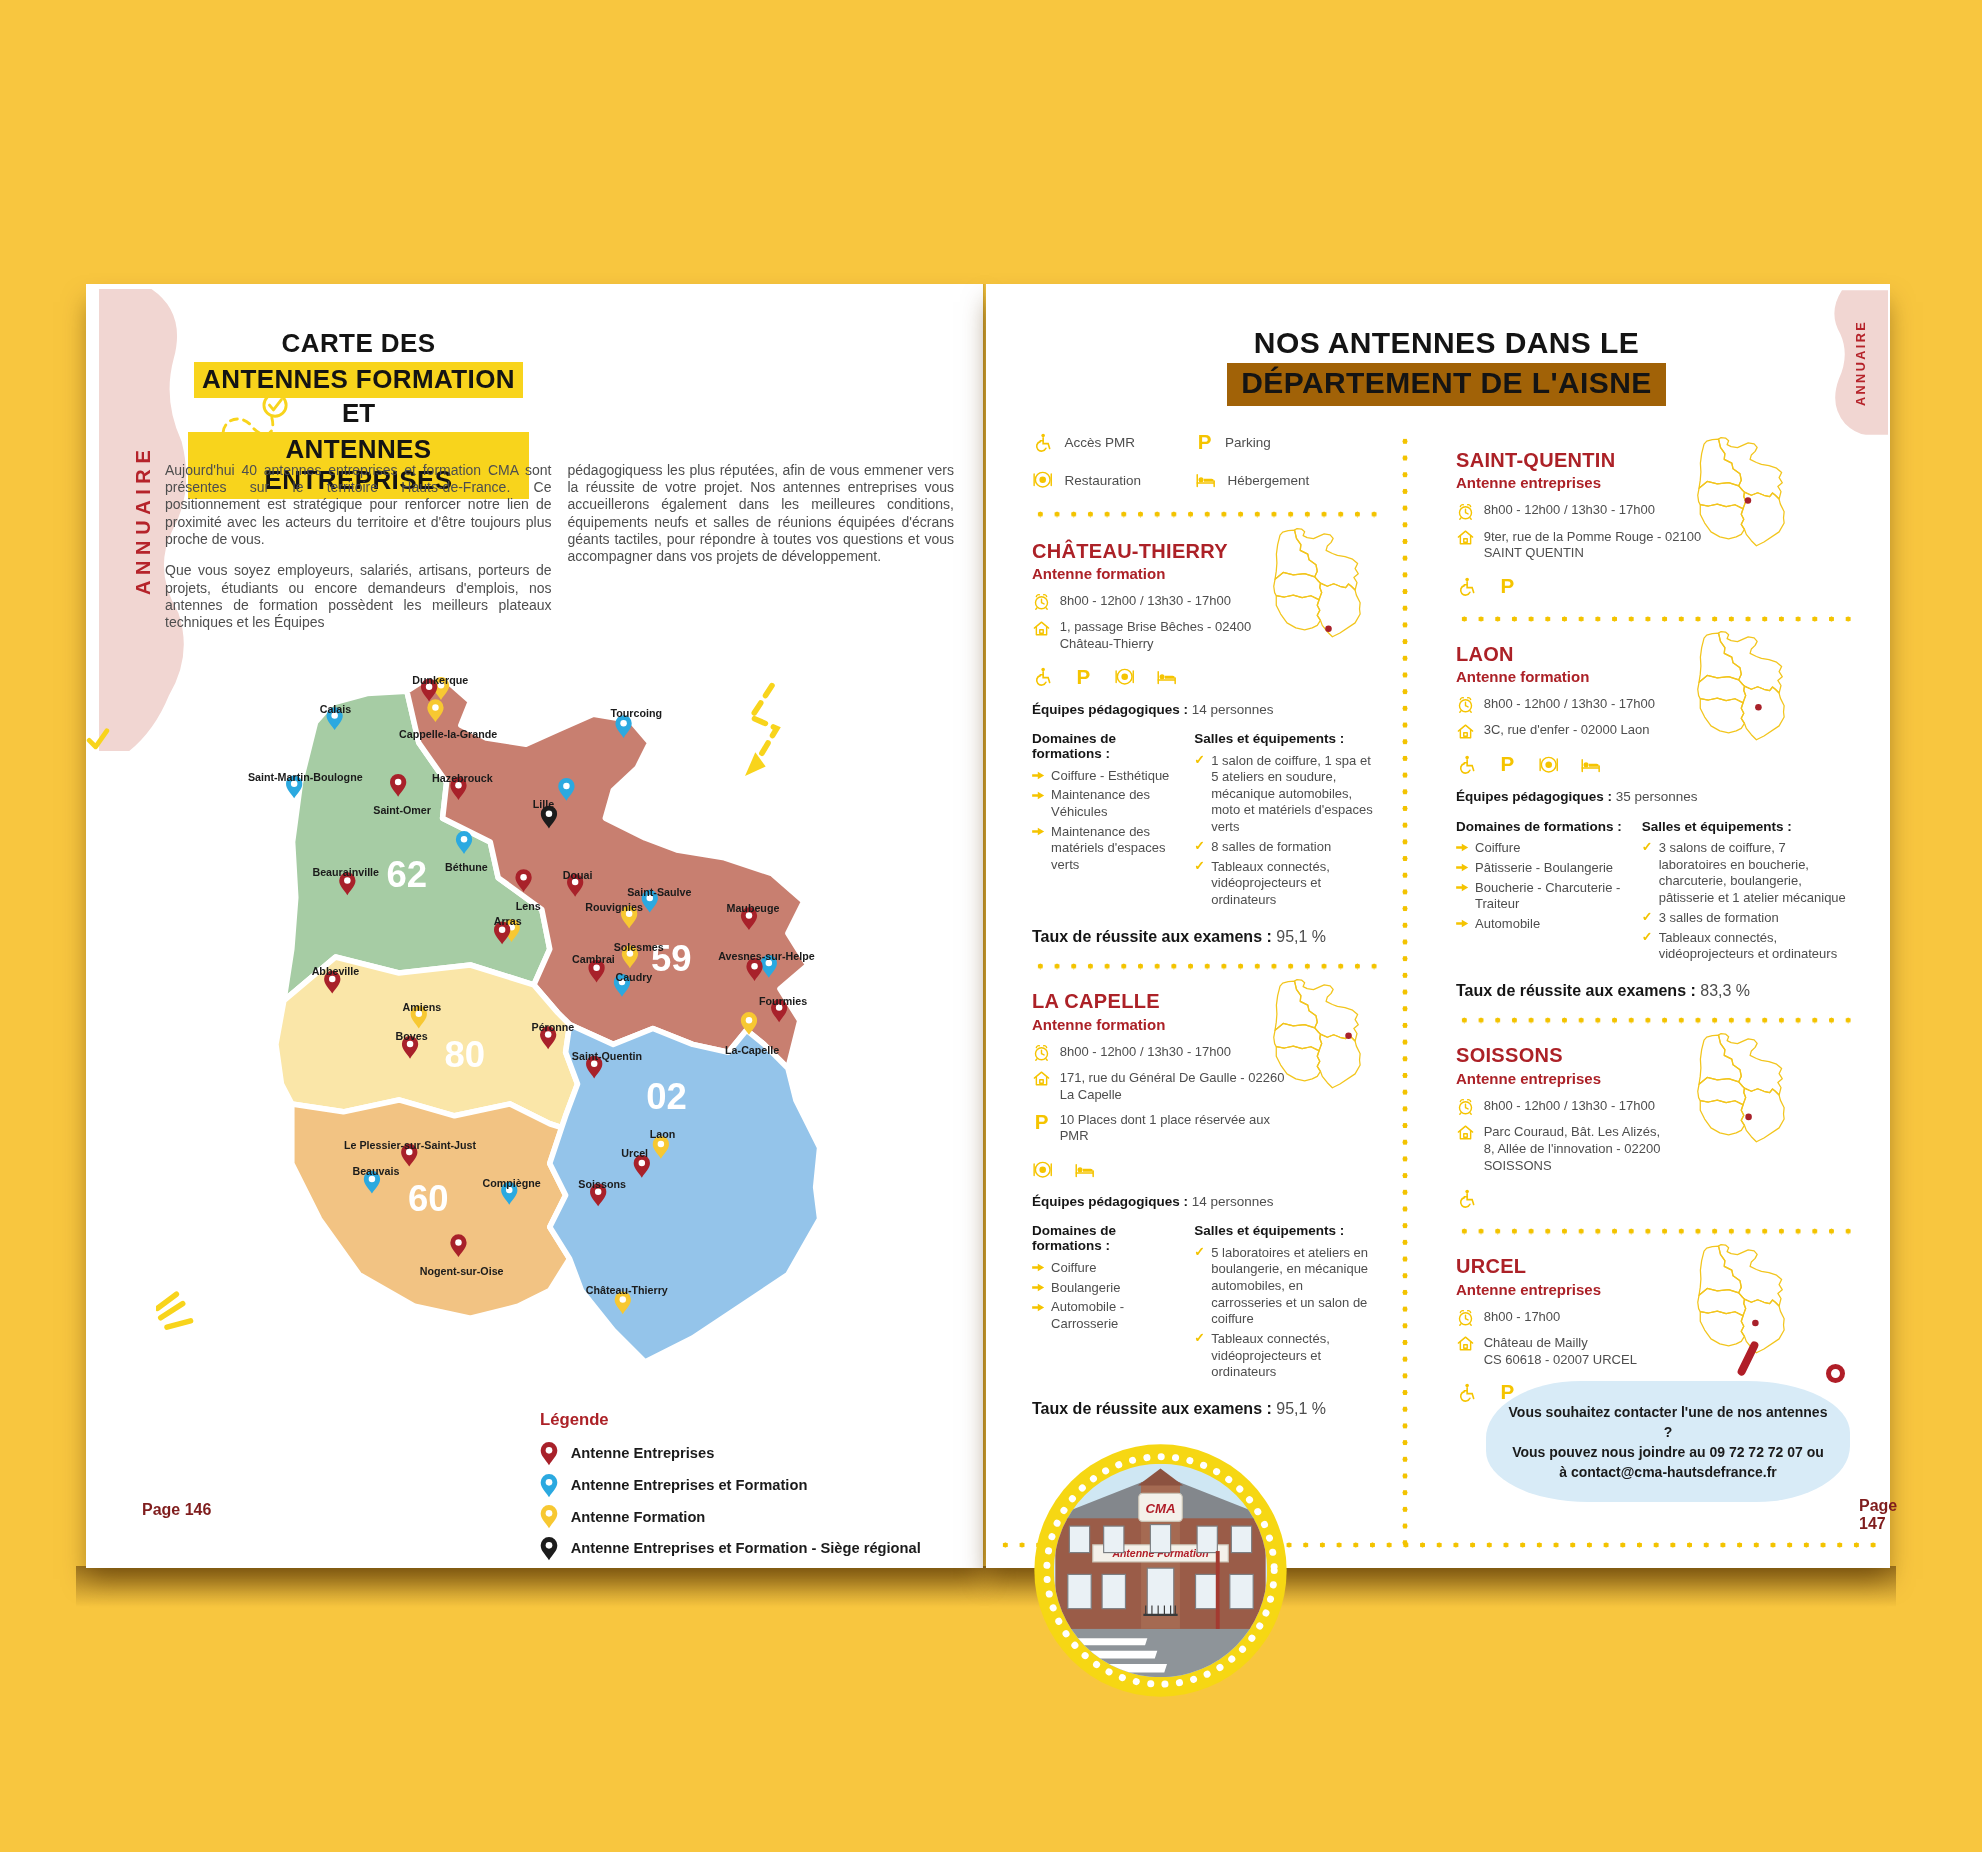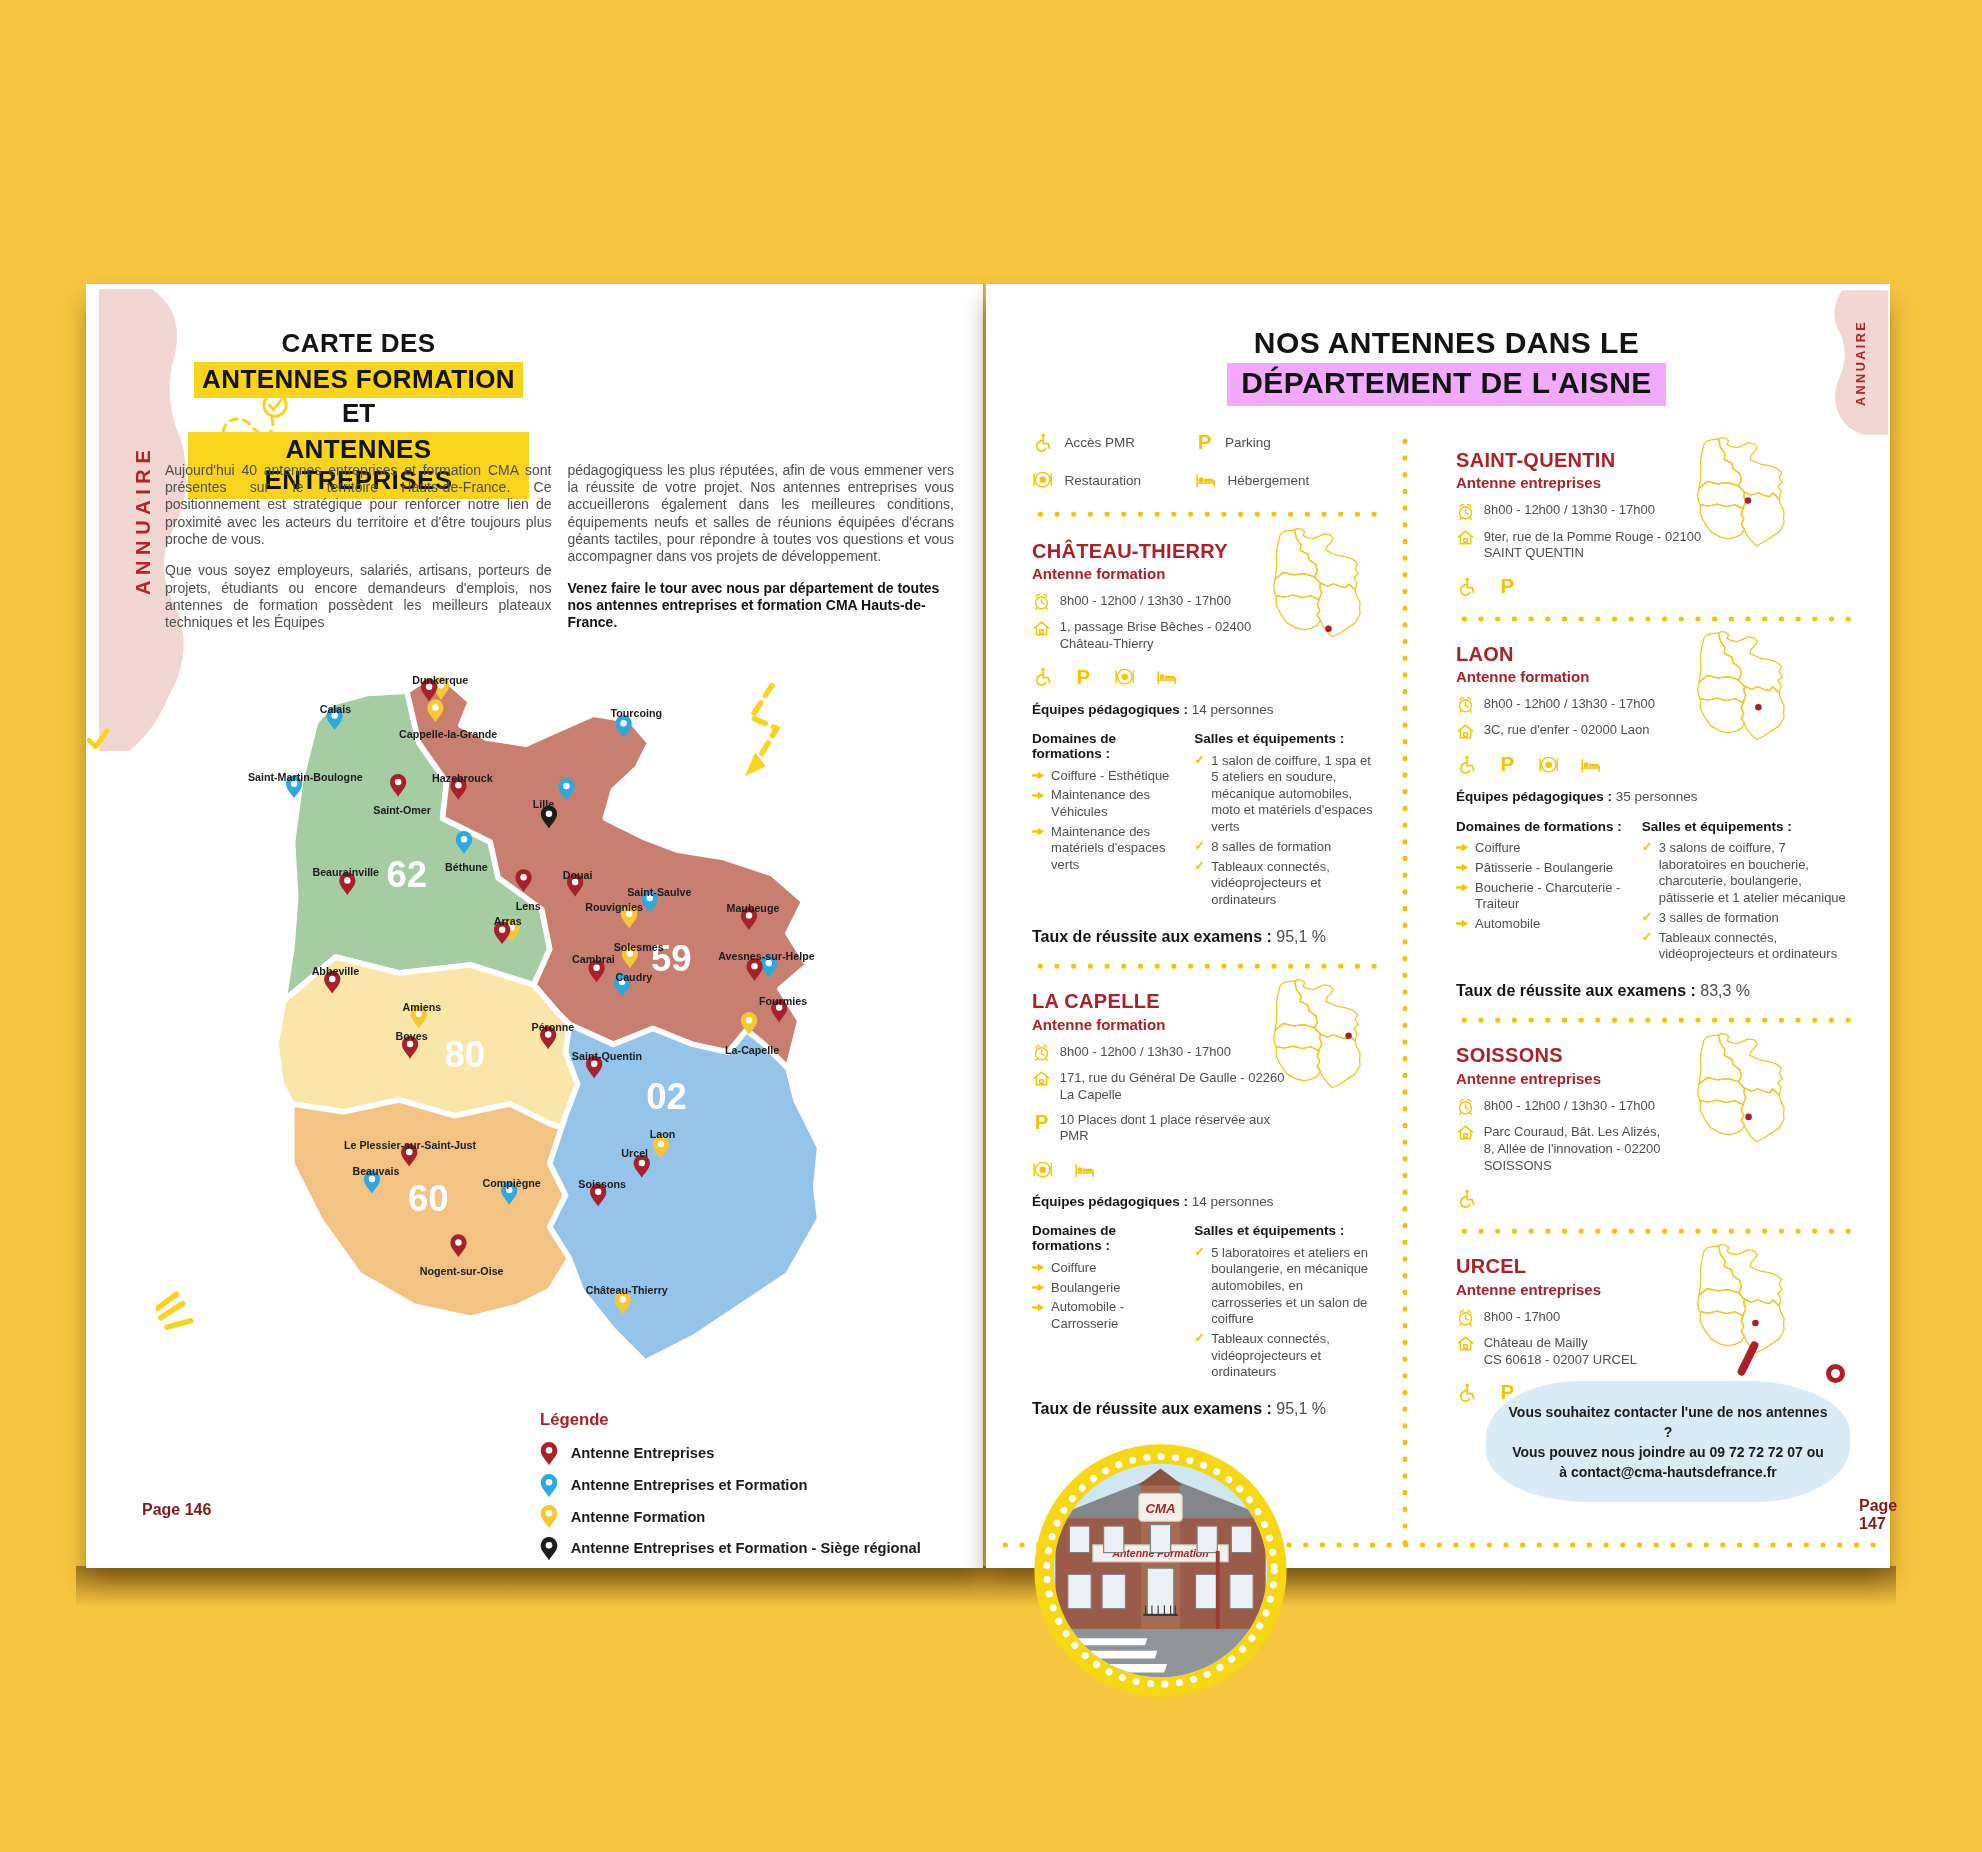--- a/index.html
+++ b/index.html
@@ -51,21 +51,21 @@
   #legend ul{list-style:none;margin:0;padding:0;}
   #legend li{display:flex;align-items:center;gap:12.7px;margin-bottom:7.1px;
              font-size:14.7px;font-weight:700;color:#1b1b1b;}
   .pagenum{position:absolute;color:#7f1d1d;font-size:16px;font-weight:600;}
   #lp-pagenum{left:56px;top:1217px;}
   #rp-pagenum{left:873px;top:1213px;right:auto;}
 
   
   #rp-title{position:absolute;left:135px;top:41px;width:651px;text-align:center;line-height:1.2;}
   #rp-title .t1{font-size:30px;font-weight:800;color:#141414;letter-spacing:0.4px;}
-  #rp-title .hl{display:inline-block;background:#f0abfc;padding:2.4px 14.3px 4.8px;margin-top:1.6px;
+  #rp-title .hl{display:inline-block;background:#a16207;padding:2.4px 14.3px 4.8px;margin-top:1.6px;
                 font-size:30px;font-weight:800;color:#141414;letter-spacing:0.4px;}
 
   
   .dots-h{height:6.4px;background-image:radial-gradient(circle,#F3C300 2.5px,transparent 2.9px);
           background-size:16.7px 6.4px;background-repeat:repeat-x;background-position:left center;}
   .dots-v{position:absolute;width:6.4px;background-image:radial-gradient(circle,#F3C300 2.5px,transparent 2.9px);
           background-size:6.4px 16.7px;background-repeat:repeat-y;background-position:center top;}
   #rp-divider{left:416px;top:149px;height:1112px;}
   #rp-bottom-dots{position:absolute;left:11px;top:1258px;width:880px;}
 
@@ -183,21 +183,20 @@
       <div><span class="pre">ET </span><span class="hl">ANTENNES ENTREPRISES</span></div>
     </div>
 
     <div id="intro">
       <div class="icol">
         <p>Aujourd'hui 40 antennes entreprises et formation CMA sont présentes sur le territoire Hauts-de-France. Ce positionnement est stratégique pour renforcer notre lien de proximité avec les acteurs du territoire et d'être toujours plus proche de vous.</p>
         <p>Que vous soyez employeurs, salariés, artisans, porteurs de projets, étudiants ou encore demandeurs d'emplois, nos antennes de formation possèdent les meilleurs plateaux techniques et les Équipes</p>
       </div>
       <div class="icol">
         <p>pédagogiquess les plus réputées, afin de vous emmener vers la réussite de votre projet. Nos antennes entreprises vous accueillerons également dans les meilleures conditions, équipements neufs et salles de réunions équipées d'écrans géants tactiles, pour répondre à toutes vos questions et vous accompagner dans vos projets de développement.</p>
-        <p class="strong">Venez faire le tour avec nous par département de toutes nos antennes entreprises et formation CMA Hauts-de-France.</p>
       </div>
     </div>
 
     <svg class="decor" style="left:0;top:442px" width="24" height="24" viewBox="0 0 30 30">
       <path d="M4 18l8 8M26 6L12 26" stroke="#F8D41C" stroke-width="6" stroke-linecap="round" fill="none"></path>
     </svg>
 
     <svg class="decor" style="left:70px;top:1007px" width="44" height="41" viewBox="0 0 56 52">
       <path d="M6 34L34 16M14 46L44 38M2 22L26 4" stroke="#F8D41C" stroke-width="7" stroke-linecap="round"></path>
     </svg>

